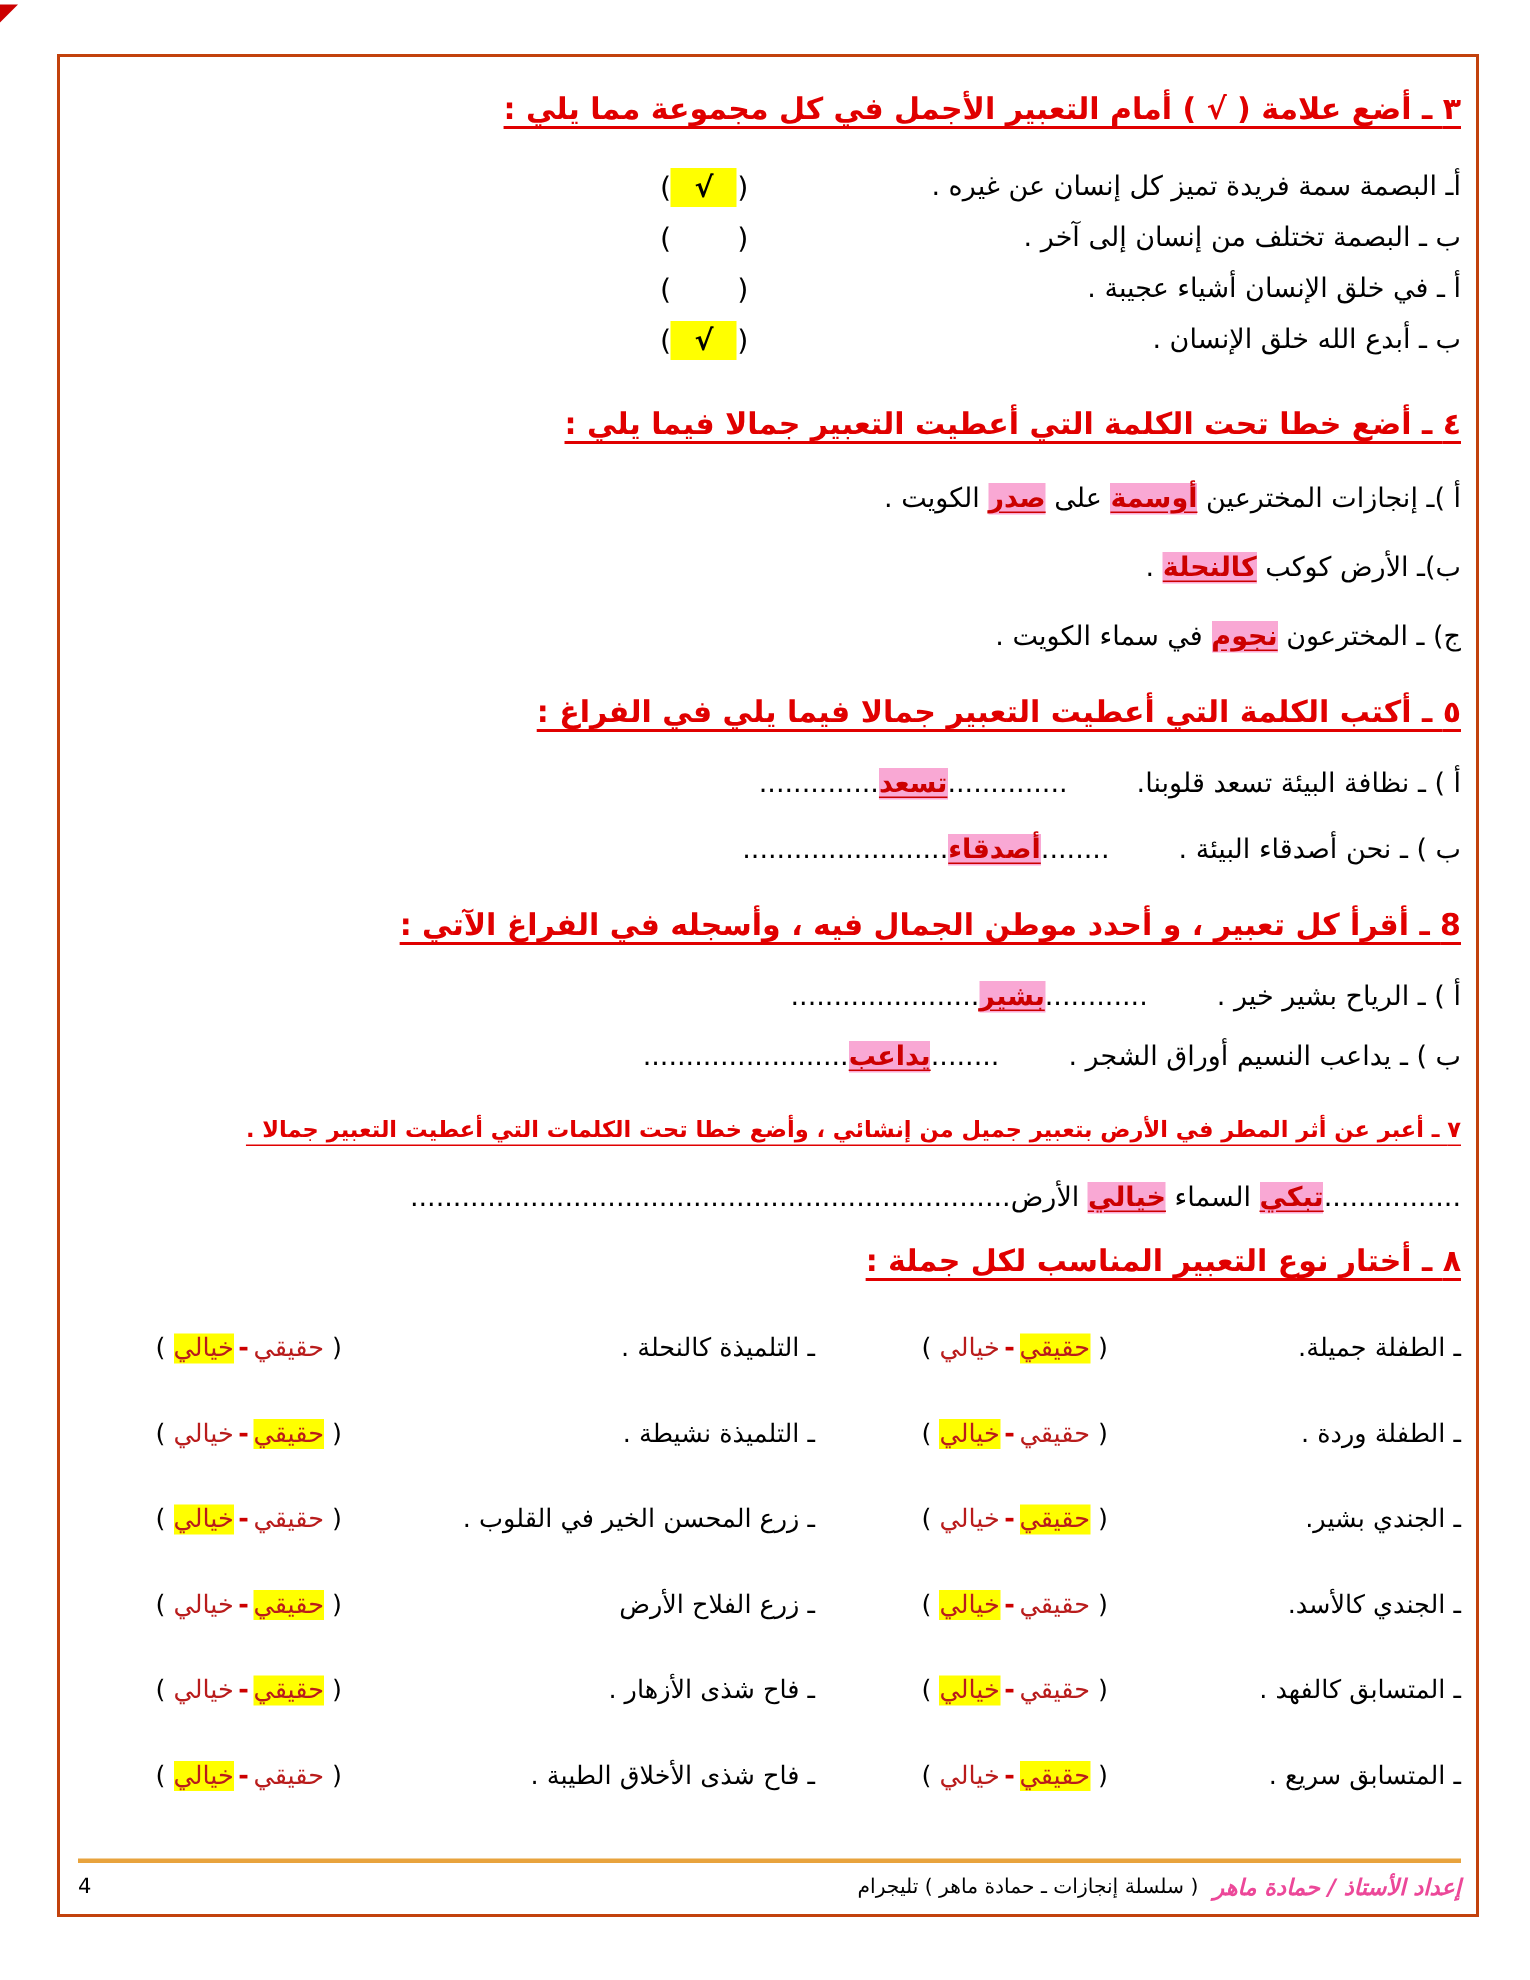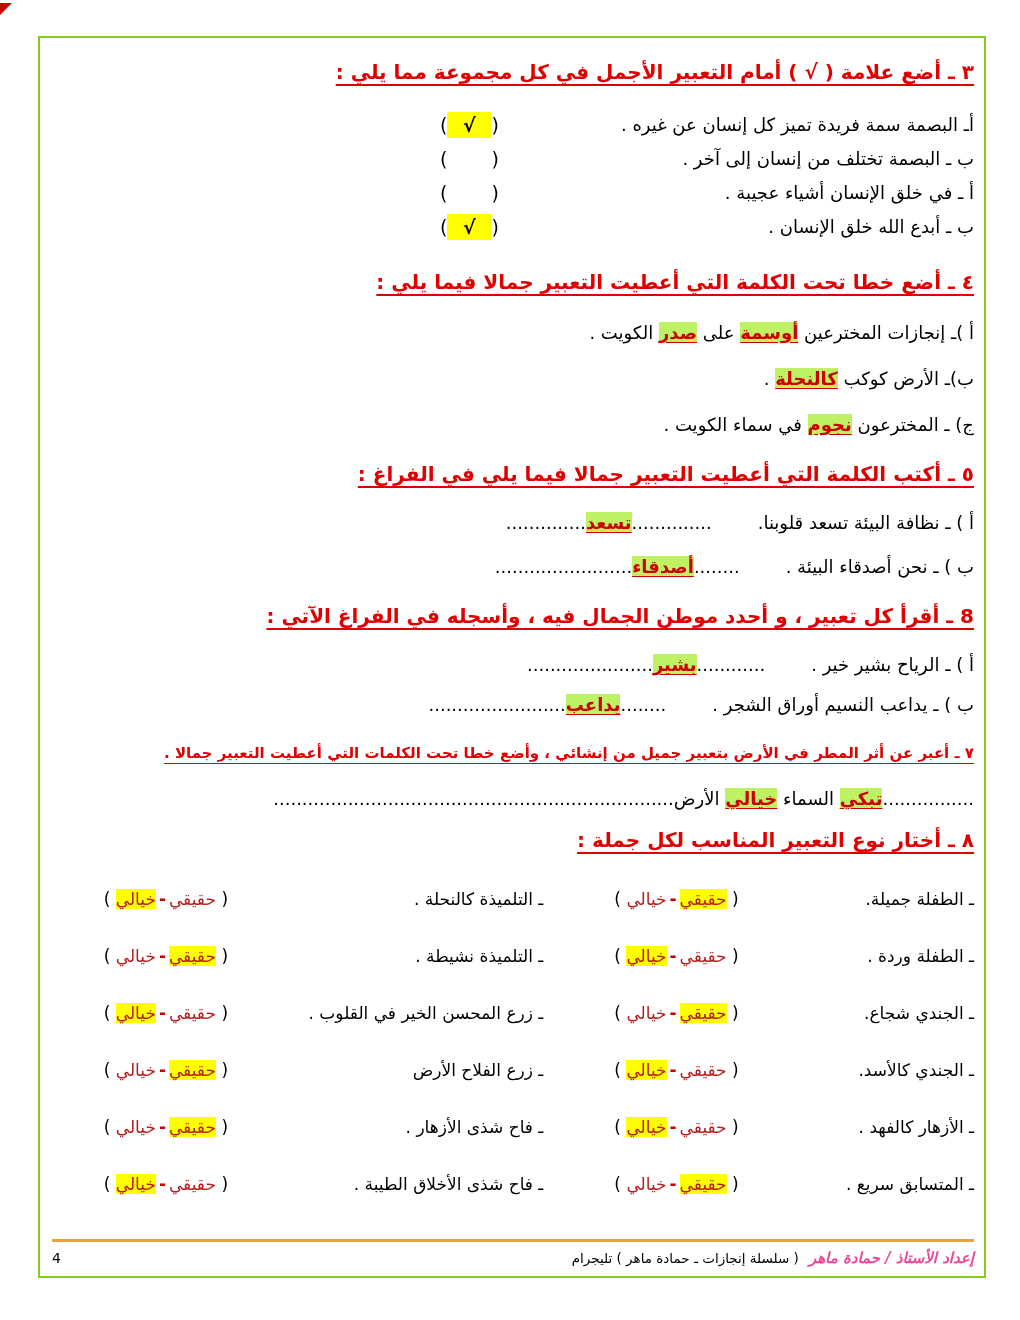--- a/index.html
+++ b/index.html
@@ -5,21 +5,21 @@
   * { margin:0; padding:0; box-sizing:border-box; }
   html,body { width:1020px; height:1320px; background:#ffffff; }
   body {
     font-family:"DejaVu Sans", sans-serif;
     direction:rtl; color:#000; position:relative; font-size:18px;
   }
   .corner-mark{position:absolute; top:3px; left:0; width:0; height:0;
     border-top:12px solid #cc0000; border-right:12px solid transparent;}
   .frame{
     position:absolute; top:36px; left:38px; width:948px; height:1242px;
-    border:2px solid #84cc16; padding:20px 10px 8px 12px;
+    border:2px solid #c2410c; padding:20px 10px 8px 12px;
     display:flex; flex-direction:column; overflow:hidden;
   }
   .heading{
     color:#e00000; font-weight:bold; font-size:20px; line-height:28px;
     text-decoration:underline; text-underline-offset:5px; text-align:right;
   }
   .heading.small{ font-size:15px; line-height:22px; }
   #h3{margin-bottom:26px;}
   #h4{margin-top:20px; margin-bottom:24px;}
   #h5{margin-top:2px; margin-bottom:22px;}
@@ -31,21 +31,21 @@
     margin-bottom:8px; text-align:right; padding-left:460px; white-space:nowrap;}
   .s3-parens{ position:absolute; left:388px; top:0; font-size:19px; }
   .mark{ display:inline-block; min-width:44px; text-align:center; font-weight:bold;}
   .mark.checked{ background:#ffff00; }
 
   .line-item{ font-size:18px; line-height:26px; text-align:right; white-space:nowrap; }
   .s4-item{ margin-bottom:20px; }
   .s5-item{ margin-bottom:18px; }
   .s6-item{ margin-bottom:14px; }
 
-  .ans{ color:#cc0000; background:#bef264; font-weight:bold;
+  .ans{ color:#cc0000; background:#f9a8d4; font-weight:bold;
     text-decoration:underline; text-underline-offset:3px; }
   .blank{ margin-right:46px; }
   .dots{ color:#000; letter-spacing:1px; }
 
   .s7-line{ font-size:18px; line-height:26px; margin-bottom:10px;
     text-align:right; white-space:nowrap; overflow:hidden; }
 
   .s8-row{
     display:grid; grid-template-columns:195px 155px 275px 176px;
     justify-content:space-between; align-items:baseline;
@@ -137,35 +137,35 @@
   </div>
 
   <div class="s8-row">
     <span class="s8-sentence">ـ الطفلة وردة .</span>
     <span class="s8-choices"><span class="paren">(</span> <span class="choice">حقيقي</span><span class="dash">-</span><span class="choice hl">خيالي</span> <span class="paren">)</span></span>
     <span class="s8-sentence">ـ التلميذة نشيطة .</span>
     <span class="s8-choices"><span class="paren">(</span> <span class="choice hl">حقيقي</span><span class="dash">-</span><span class="choice">خيالي</span> <span class="paren">)</span></span>
   </div>
 
   <div class="s8-row">
-    <span class="s8-sentence">ـ الجندي شجاع.</span>
+    <span class="s8-sentence">ـ الجندي بشير.</span>
     <span class="s8-choices"><span class="paren">(</span> <span class="choice hl">حقيقي</span><span class="dash">-</span><span class="choice">خيالي</span> <span class="paren">)</span></span>
     <span class="s8-sentence">ـ زرع المحسن الخير في القلوب .</span>
     <span class="s8-choices"><span class="paren">(</span> <span class="choice">حقيقي</span><span class="dash">-</span><span class="choice hl">خيالي</span> <span class="paren">)</span></span>
   </div>
 
   <div class="s8-row">
     <span class="s8-sentence">ـ الجندي كالأسد.</span>
     <span class="s8-choices"><span class="paren">(</span> <span class="choice">حقيقي</span><span class="dash">-</span><span class="choice hl">خيالي</span> <span class="paren">)</span></span>
     <span class="s8-sentence">ـ زرع الفلاح الأرض</span>
     <span class="s8-choices"><span class="paren">(</span> <span class="choice hl">حقيقي</span><span class="dash">-</span><span class="choice">خيالي</span> <span class="paren">)</span></span>
   </div>
 
   <div class="s8-row">
-    <span class="s8-sentence">ـ الأزهار كالفهد .</span>
+    <span class="s8-sentence">ـ المتسابق كالفهد .</span>
     <span class="s8-choices"><span class="paren">(</span> <span class="choice">حقيقي</span><span class="dash">-</span><span class="choice hl">خيالي</span> <span class="paren">)</span></span>
     <span class="s8-sentence">ـ فاح شذى الأزهار .</span>
     <span class="s8-choices"><span class="paren">(</span> <span class="choice hl">حقيقي</span><span class="dash">-</span><span class="choice">خيالي</span> <span class="paren">)</span></span>
   </div>
 
   <div class="s8-row">
     <span class="s8-sentence">ـ المتسابق سريع .</span>
     <span class="s8-choices"><span class="paren">(</span> <span class="choice hl">حقيقي</span><span class="dash">-</span><span class="choice">خيالي</span> <span class="paren">)</span></span>
     <span class="s8-sentence">ـ فاح شذى الأخلاق الطيبة .</span>
     <span class="s8-choices"><span class="paren">(</span> <span class="choice">حقيقي</span><span class="dash">-</span><span class="choice hl">خيالي</span> <span class="paren">)</span></span>

